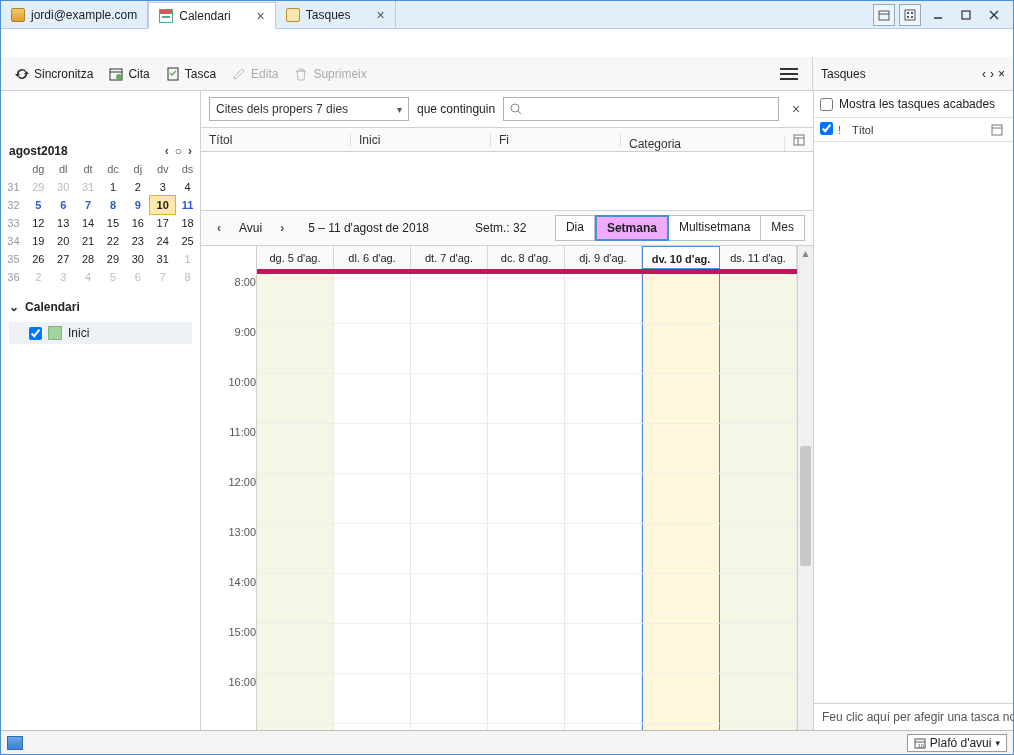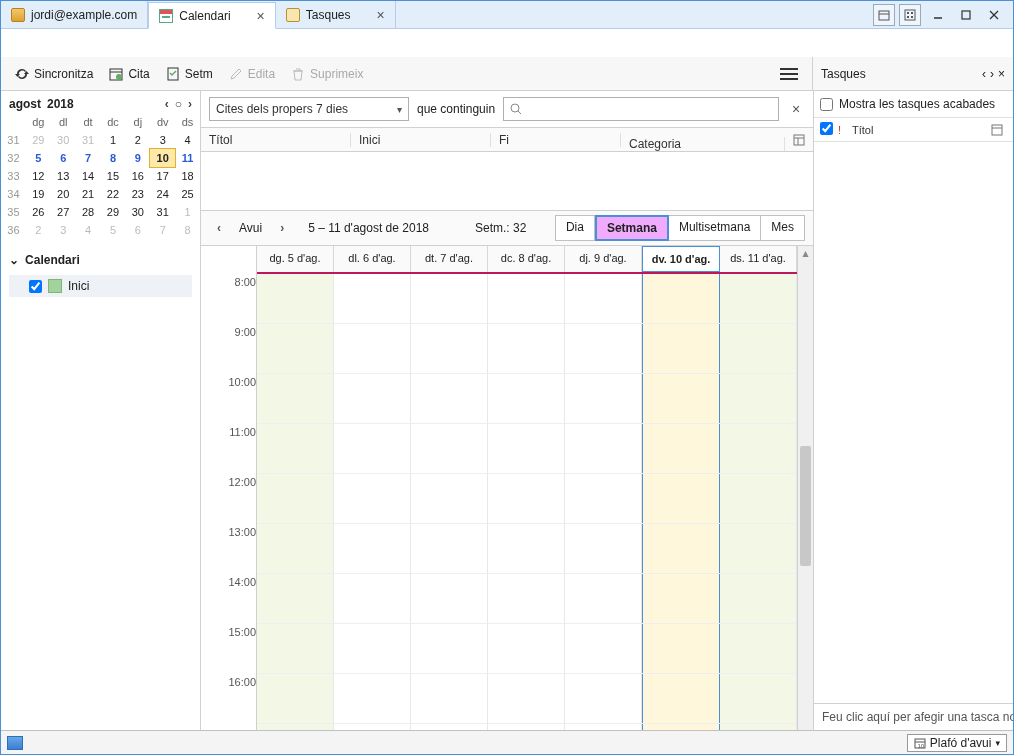--- a/index.html
+++ b/index.html
@@ -26,21 +26,21 @@
   .tb-ico {width:14px;height:14px;display:inline-block;}
   .spacer {flex:1;}
   .menu-ico { width:18px; display:flex; flex-direction:column; gap:3px;}
   .menu-ico span{height:2px;background:#333;}
   
   .body { flex:1; display:flex; min-height:0;}
   .leftcol { width:200px; border-right:1px solid #d0d0d0; display:flex; flex-direction:column; background:#fff;}
   .midcol { flex:1; display:flex; flex-direction:column; min-width:0;}
   .rightcol { width:200px; border-left:1px solid #d0d0d0; display:flex; flex-direction:column;}
   
-  .mini-hdr { display:flex; align-items:center; padding:6px 8px 2px 8px; gap:6px;}
+  .mini-hdr { display:flex; align-items:center; padding:6px 8px 2px 8px; margin-top:47px;}
   .mini-hdr .mname { font-weight:bold;}
   .mini-hdr .arrows { margin-left:auto; display:flex; gap:6px; font-weight:bold; color:#444;}
   .mini-hdr .arrows span{cursor:default;}
   .mini-table { border-collapse:collapse; width:100%; table-layout:fixed;}
   .mini-table th, .mini-table td { text-align:center; padding:3px 0; font-size:11px;}
   .mini-table th {color:#666; font-weight:normal;}
   .mini-table td.wk {color:#999;}
   .mini-table td.dim {color:#bbb;}
   .mini-table td.cur {color:#2a5bd7; font-weight:bold;}
   .mini-table td.today { background:#ffe9a8; outline:1px solid #e0b030; font-weight:bold;}
@@ -68,21 +68,21 @@
   .navbtn { width:20px; height:20px; display:flex; align-items:center; justify-content:center; border:1px solid transparent; font-weight:bold; color:#555;}
   .view-tabs { margin-left:auto; display:flex;}
   .vt { padding:4px 10px; border:1px solid #c0c0c0; border-left:none; background:#fff; cursor:default;}
   .vt:first-child{border-left:1px solid #c0c0c0;}
   .vt.active{ border:2px solid #4a90d9; font-weight:bold; background:#f0abfc;}
   
   .weekgrid { flex:1; display:flex; min-height:0;}
   .timecol { width:56px; border-right:1px solid #d0d0d0; padding-top:30px;}
   .timecol div { height:50px; text-align:right; color:#555; font-size:11px;}
   .days { flex:1; display:flex; flex-direction:column; min-width:0;}
-  .dayhdrs { display:flex; height:28px; border-bottom:2px solid #be185d;}
+  .dayhdrs { display:flex; height:28px; border-bottom:5px solid #be185d;}
   .dayhdrs div { flex:1; border-right:1px solid #d8d8d8; text-align:center; padding-top:6px; font-size:11px; background:#fafafa;}
   .dayhdrs div.today { font-weight:bold; border:1px solid #4a90d9; background:#fff;}
   .daybody { flex:1; display:flex; overflow:hidden; position:relative;}
   .daycol { flex:1; border-right:1px solid #e8e8e8; background:#fff;}
   .daycol.wkend { background:#f2f7e6;}
   .daycol.today { background:#fff7dc; border-left:1px solid #4a90d9; border-right:1px solid #4a90d9;}
   .gridlines {position:absolute; left:0;right:0;top:0;bottom:0; pointer-events:none;}
   .gridlines div {height:50px; border-bottom:1px solid #eee;}
   .daybody-scroll { width:16px; background:#f0f0f0; border-left:1px solid #d0d0d0; position:relative;}
   .scroll-thumb {position:absolute; left:2px; right:2px; top:200px; height:120px; background:#c8c8c8; border-radius:2px;}
@@ -174,21 +174,21 @@
           </span>
         <span>Cita</span>
       </div>
       <div class="tb-btn">
         <span class="tb-ico">
             <svg width="14" height="14">
               <rect x="2" y="1" width="10" height="12" fill="none" stroke="#333"></rect>
               <path d="M4 6l2 2 4-4" fill="none" stroke="#6a6" stroke-width="1.5"></path>
             </svg>
           </span>
-        <span>Setm</span>
+        <span>Tasca</span>
       </div>
       <div class="tb-btn disabled">
         <span class="tb-ico">
             <svg width="14" height="14">
               <path d="M2 12l1-3 7-7 2 2-7 7z" fill="none" stroke="#bbb"></path>
             </svg>
           </span>
         <span>Edita</span>
       </div>
       <div class="tb-btn disabled">

